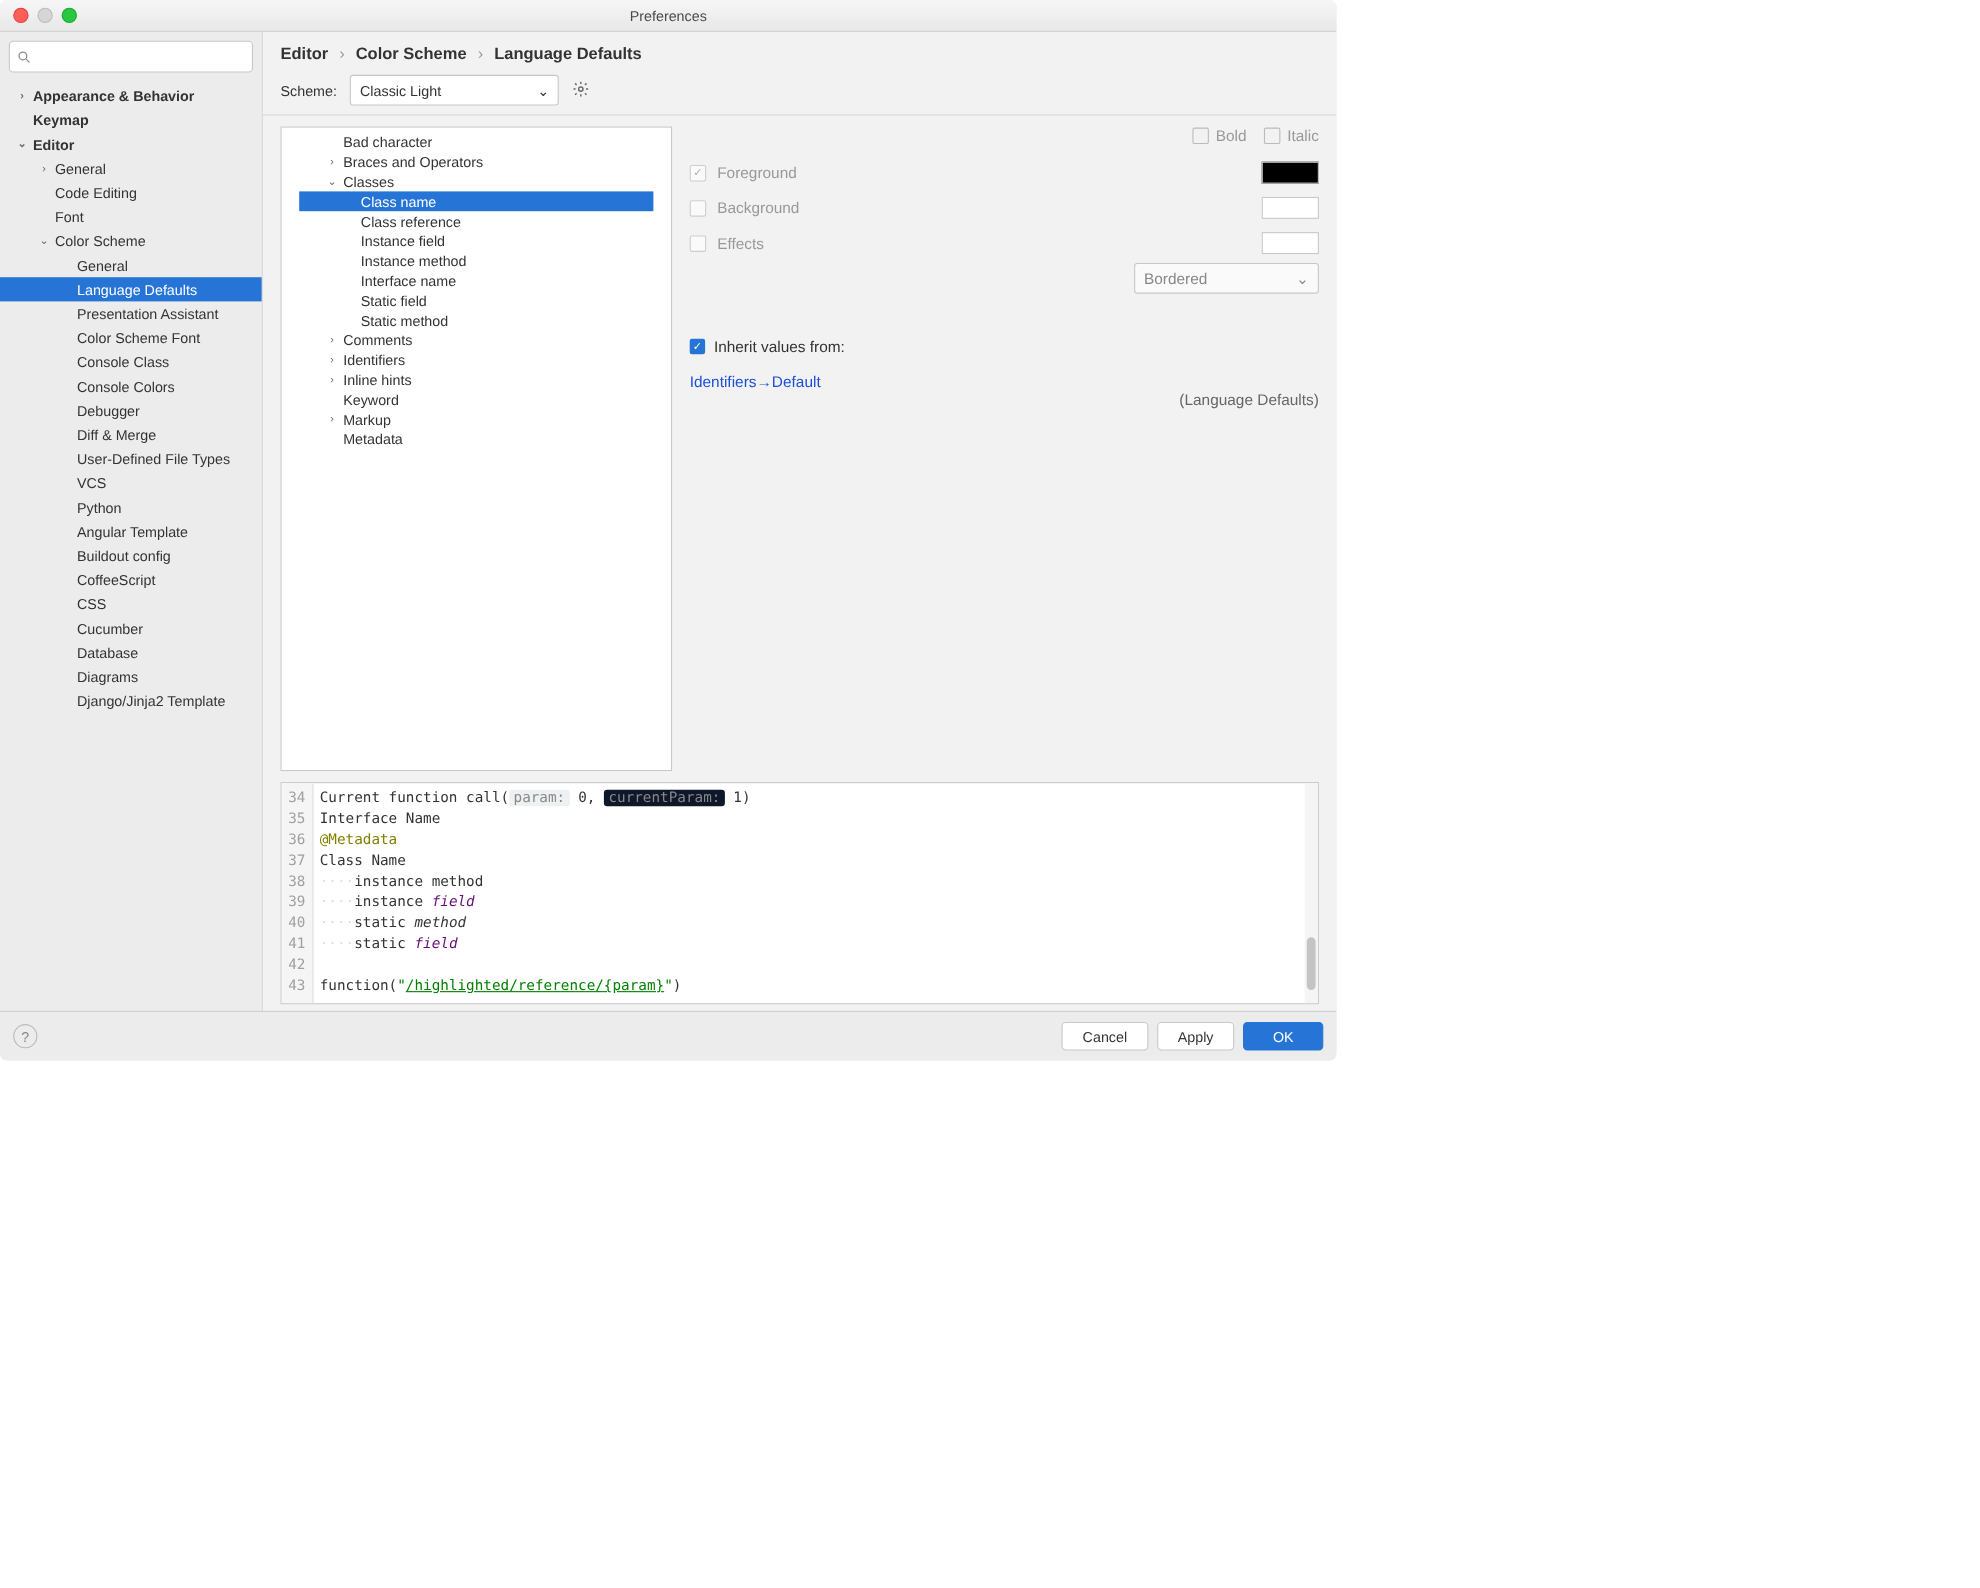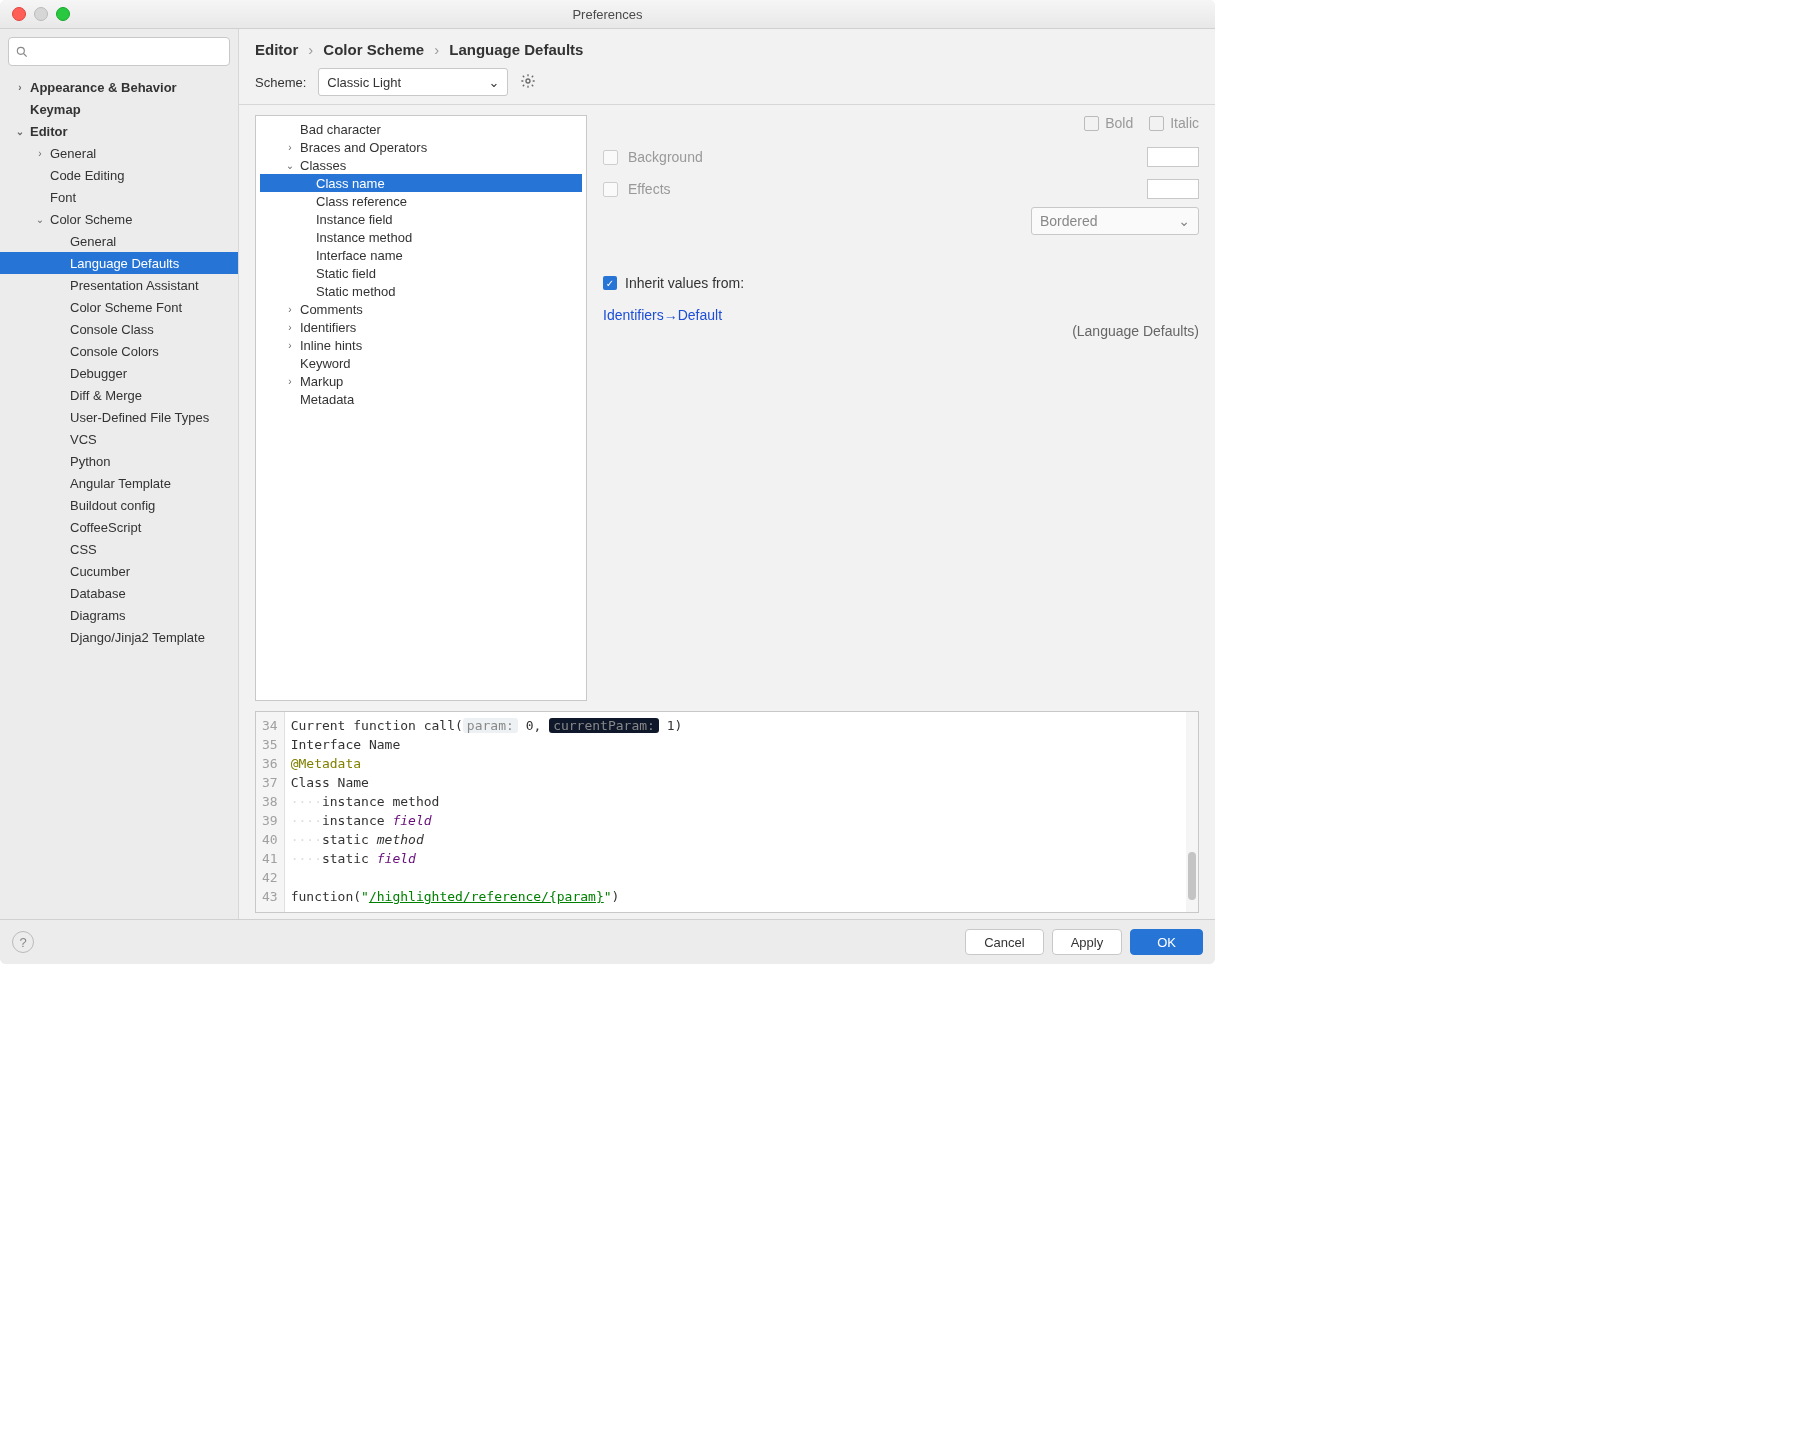--- a/index.html
+++ b/index.html
@@ -27,21 +27,21 @@
 .tree-item.selected .label{color:#fff}
 .tree-item .label{margin-left:4px}
 .main{flex:1;display:flex;flex-direction:column;background:#f2f2f2;overflow:hidden}
 .breadcrumb{display:flex;align-items:center;gap:10px;font-size:15px;font-weight:600;padding:12px 16px 10px}
 .breadcrumb .sep{color:#999;font-weight:400}
 .scheme-row{display:flex;align-items:center;gap:12px;padding:0 16px 8px;border-bottom:1px solid #d7d7d7}
 .scheme-row label{font-size:13px}
 .scheme-select{flex:0 0 172px;height:26px;background:#fff;border:1px solid #c8c8c8;border-radius:3px;display:flex;align-items:center;justify-content:space-between;padding:0 8px;font-size:13px}
 .gear{color:#6b6b6b}
 .content{flex:1;display:flex;padding:10px 16px;gap:16px;overflow:hidden}
-.catlist{flex:0 0 322px;background:#fff;border:1px solid #c8c8c8;overflow:auto;padding:4px 4px}
+.catlist{flex:0 0 322px;background:#fff;border:1px solid #c8c8c8;overflow:auto;padding:4px 16px}
 .cat-item{display:flex;align-items:center;height:18px;font-size:13px;padding:0 8px}
 .cat-item.selected{background:#2675d6;color:#fff}
 .cat-item .chev{width:12px;text-align:center;color:#6b6b6b;font-size:10px}
 .cat-item.selected .chev{color:#fff}
 .cat-item.lv1{padding-left:24px}
 .cat-item.lv2{padding-left:40px}
 .props{flex:1;display:flex;flex-direction:column;gap:4px;font-size:14px}
 .prop-row{display:flex;justify-content:flex-end;align-items:center;gap:10px;height:28px}
 .prop-row .cb{width:13px;height:13px;border:1px solid #bbb;border-radius:2px;display:flex;align-items:center;justify-content:center;background:#fff}
 .prop-row .cb.on{background:#fff}
@@ -305,20 +305,25 @@
             <div class="fs">
                 <span class="cb disabled" style="width:13px;height:13px;border:1px solid #bbb;border-radius:2px;display:inline-block"></span>
                 <span>Bold</span>
               </div>
             <div class="fs">
                 <span class="cb disabled" style="width:13px;height:13px;border:1px solid #bbb;border-radius:2px;display:inline-block"></span>
                 <span>Italic</span>
               </div>
           </div>
           <div class="prop-row">
+            <span class="cb on disabled"></span>
+            <span class="lbl">Foreground</span>
+            <span class="swatch black"></span>
+          </div>
+          <div class="prop-row">
             <span class="cb disabled"></span>
             <span class="lbl">Background</span>
             <span class="swatch"></span>
           </div>
           <div class="prop-row">
             <span class="cb disabled"></span>
             <span class="lbl">Effects</span>
             <span class="swatch"></span>
           </div>
           <div class="effects-select">

